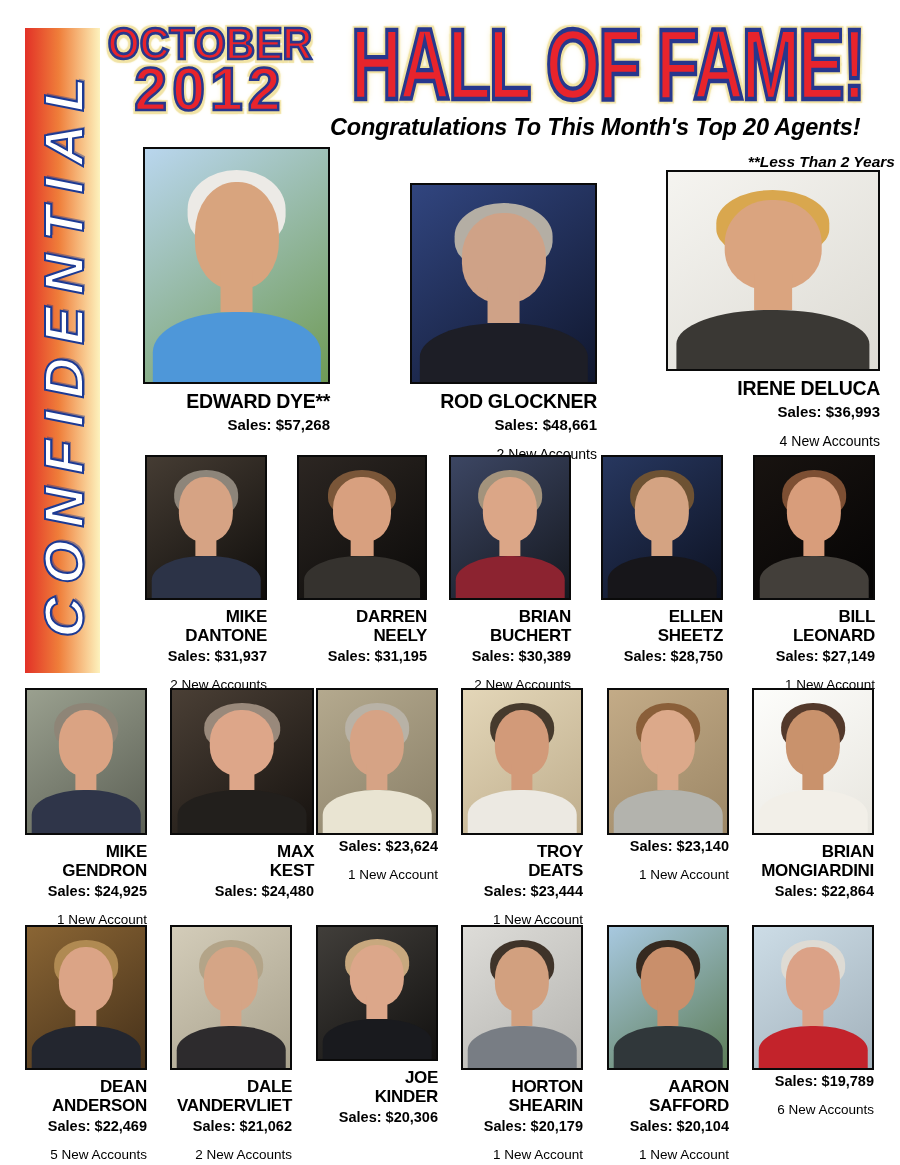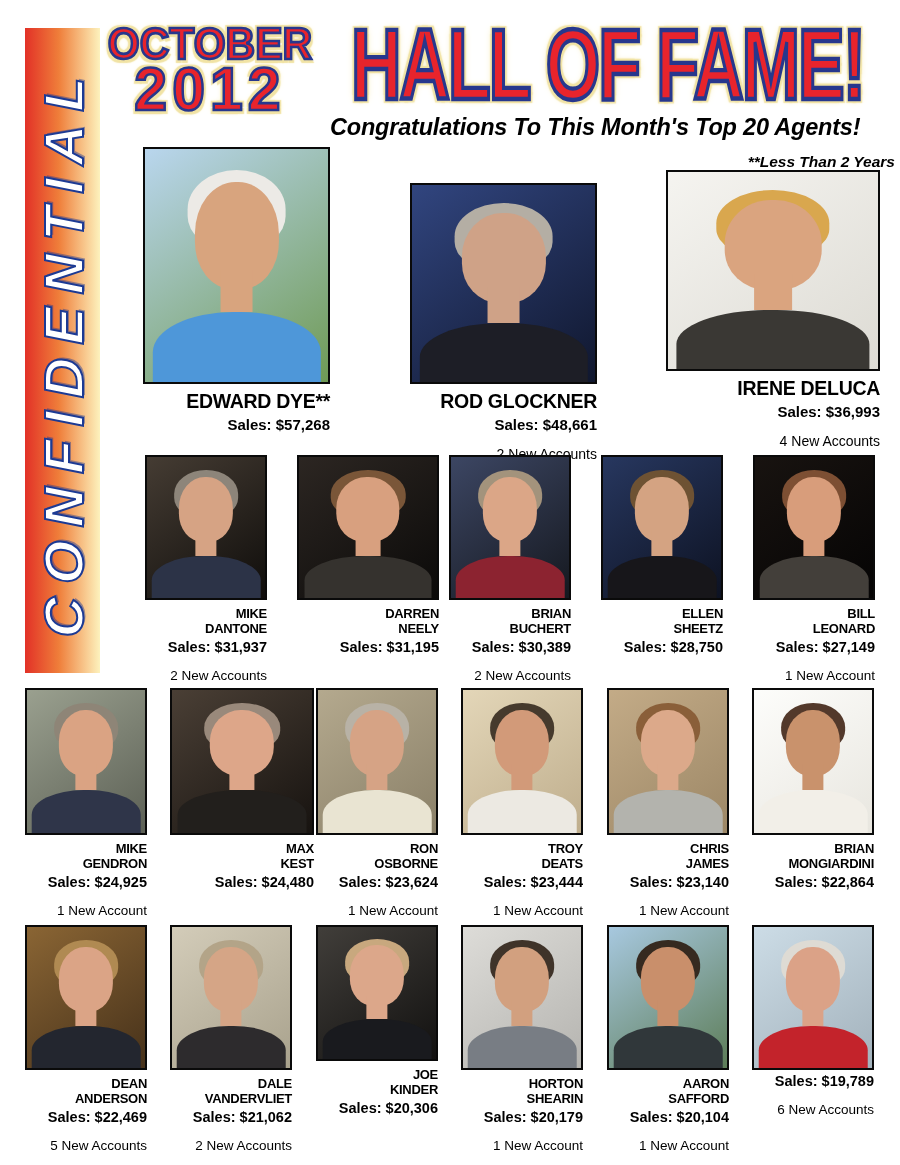--- a/index.html
+++ b/index.html
@@ -72,21 +72,21 @@
   }
   .agent-name{
     font-weight:bold;white-space:pre-line;line-height:1.12;
     margin-top:7px;letter-spacing:-0.3px;
   }
   .agent-sales{font-weight:bold;margin-top:3px;white-space:nowrap;}
   .agent-accounts{margin-top:13px;white-space:nowrap;}
   .cell.lg .agent-name{font-size:19.5px;}
   .cell.lg .agent-sales{font-size:15px;}
   .cell.lg .agent-accounts{font-size:14px;}
-  .cell.sm .agent-name{font-size:13px;}
+  .cell.sm .agent-name{font-size:17px;}
   .cell.sm .agent-sales{font-size:14.5px;}
   .cell.sm .agent-accounts{font-size:13.5px;}
 </style>
 </head>
 <body>
 
 <div class="page">
 
   <div class="banner">
     <div class="banner-text">CONFIDENTIAL</div>
@@ -140,21 +140,21 @@
         <i class="ph-hair"></i>
         <i class="ph-head"></i>
         <i class="ph-neck"></i>
         <i class="ph-body"></i>
       </div>
     <div class="agent-name">MIKE
 DANTONE</div>
     <div class="agent-sales">Sales: $31,937</div>
     <div class="agent-accounts">2 New Accounts</div>
   </div>
-  <div class="cell sm" style="left:297px;top:455px;width:142px">
+  <div class="cell sm" style="left:297px;top:455px;width:130px">
     <div class="photo" style="height: 145px; --bg1: #2c2622; --bg2: #0b0a09; --skin: #d8a07f; --hair: #7a5638; --shirt: #35322e;">
         <i class="ph-hair"></i>
         <i class="ph-head"></i>
         <i class="ph-neck"></i>
         <i class="ph-body"></i>
       </div>
     <div class="agent-name">DARREN
 NEELY</div>
     <div class="agent-sales">Sales: $31,195</div>
     <div class="agent-accounts"></div>
@@ -220,22 +220,20 @@
     <div class="agent-sales">Sales: $24,480</div>
     <div class="agent-accounts"></div>
   </div>
   <div class="cell sm" style="left:316px;top:688px;width:122px">
     <div class="photo" style="height: 147px; --bg1: #b4a98e; --bg2: #8a8068; --skin: #d6a385; --hair: #b8b2a6; --shirt: #e9e4d2;">
         <i class="ph-hair"></i>
         <i class="ph-head"></i>
         <i class="ph-neck"></i>
         <i class="ph-body"></i>
       </div>
-    <div class="agent-name">RON
-OSBORNE</div>
     <div class="agent-sales">Sales: $23,624</div>
     <div class="agent-accounts">1 New Account</div>
   </div>
   <div class="cell sm" style="left:461px;top:688px;width:122px">
     <div class="photo" style="height: 147px; --bg1: #e3d6b8; --bg2: #bfae8d; --skin: #d29a79; --hair: #463a2d; --shirt: #ece9e2;">
         <i class="ph-hair"></i>
         <i class="ph-head"></i>
         <i class="ph-neck"></i>
         <i class="ph-body"></i>
       </div>
@@ -244,22 +242,20 @@
     <div class="agent-sales">Sales: $23,444</div>
     <div class="agent-accounts">1 New Account</div>
   </div>
   <div class="cell sm" style="left:607px;top:688px;width:122px">
     <div class="photo" style="height: 147px; --bg1: #c3ab87; --bg2: #9c8766; --skin: #dca98a; --hair: #8a5f39; --shirt: #b3b3ad;">
         <i class="ph-hair"></i>
         <i class="ph-head"></i>
         <i class="ph-neck"></i>
         <i class="ph-body"></i>
       </div>
-    <div class="agent-name">CHRIS
-JAMES</div>
     <div class="agent-sales">Sales: $23,140</div>
     <div class="agent-accounts">1 New Account</div>
   </div>
   <div class="cell sm" style="left:752px;top:688px;width:122px">
     <div class="photo" style="height: 147px; --bg1: #fdfdfb; --bg2: #e8e6df; --skin: #c9926c; --hair: #53392b; --shirt: #f2efe8;">
         <i class="ph-hair"></i>
         <i class="ph-head"></i>
         <i class="ph-neck"></i>
         <i class="ph-body"></i>
       </div>

